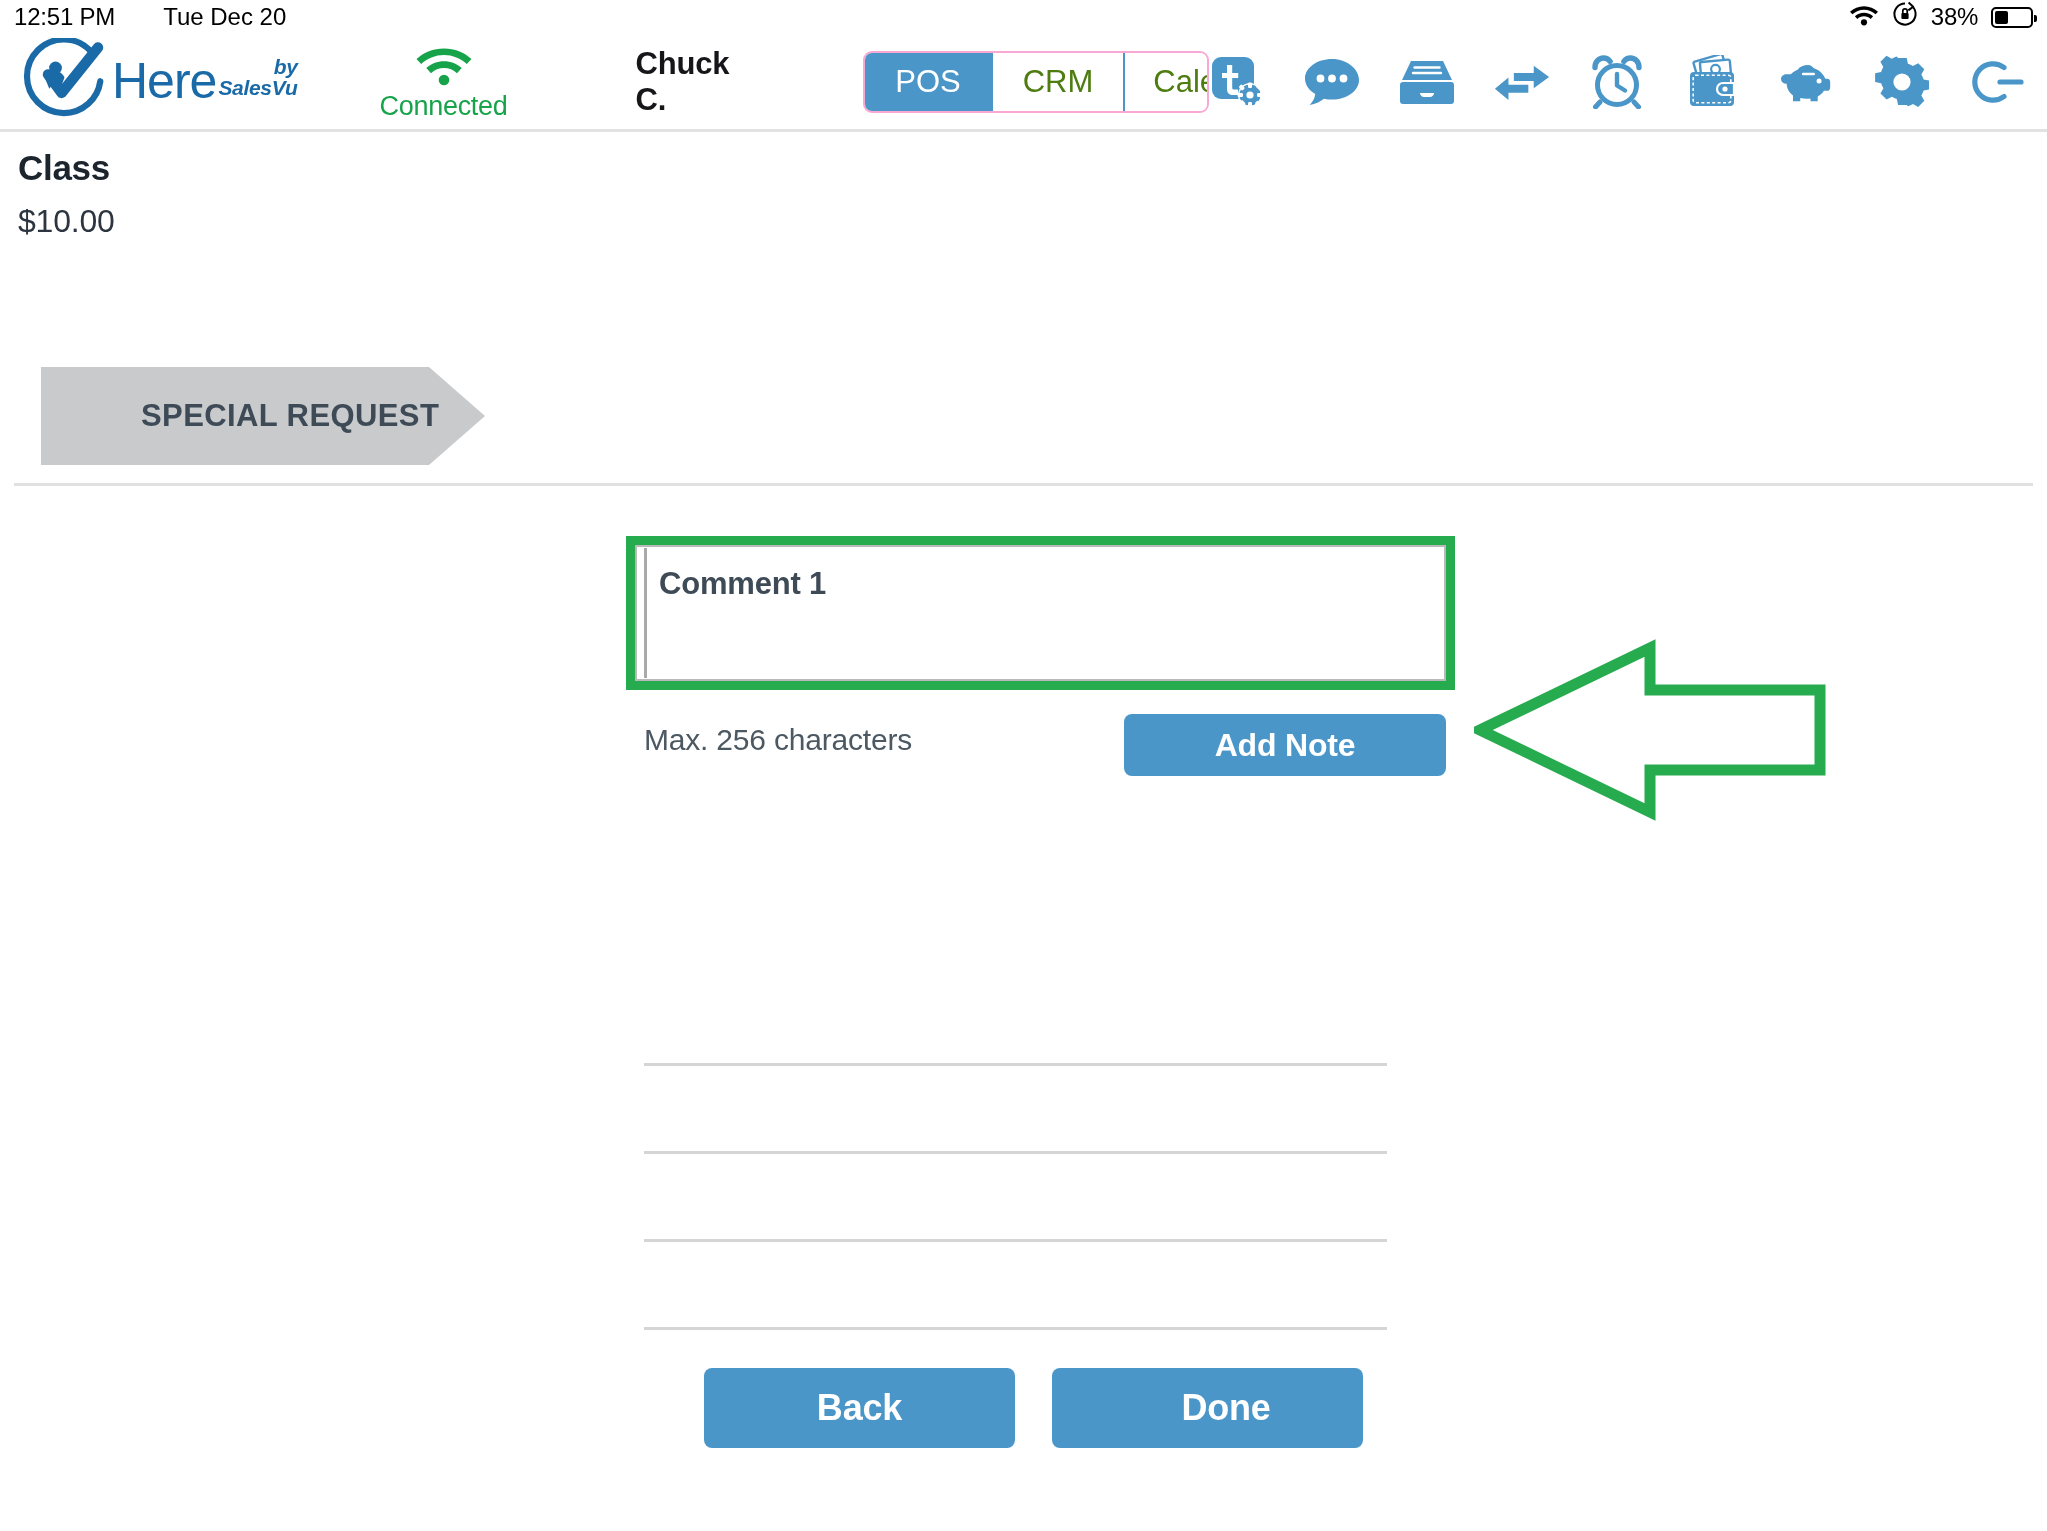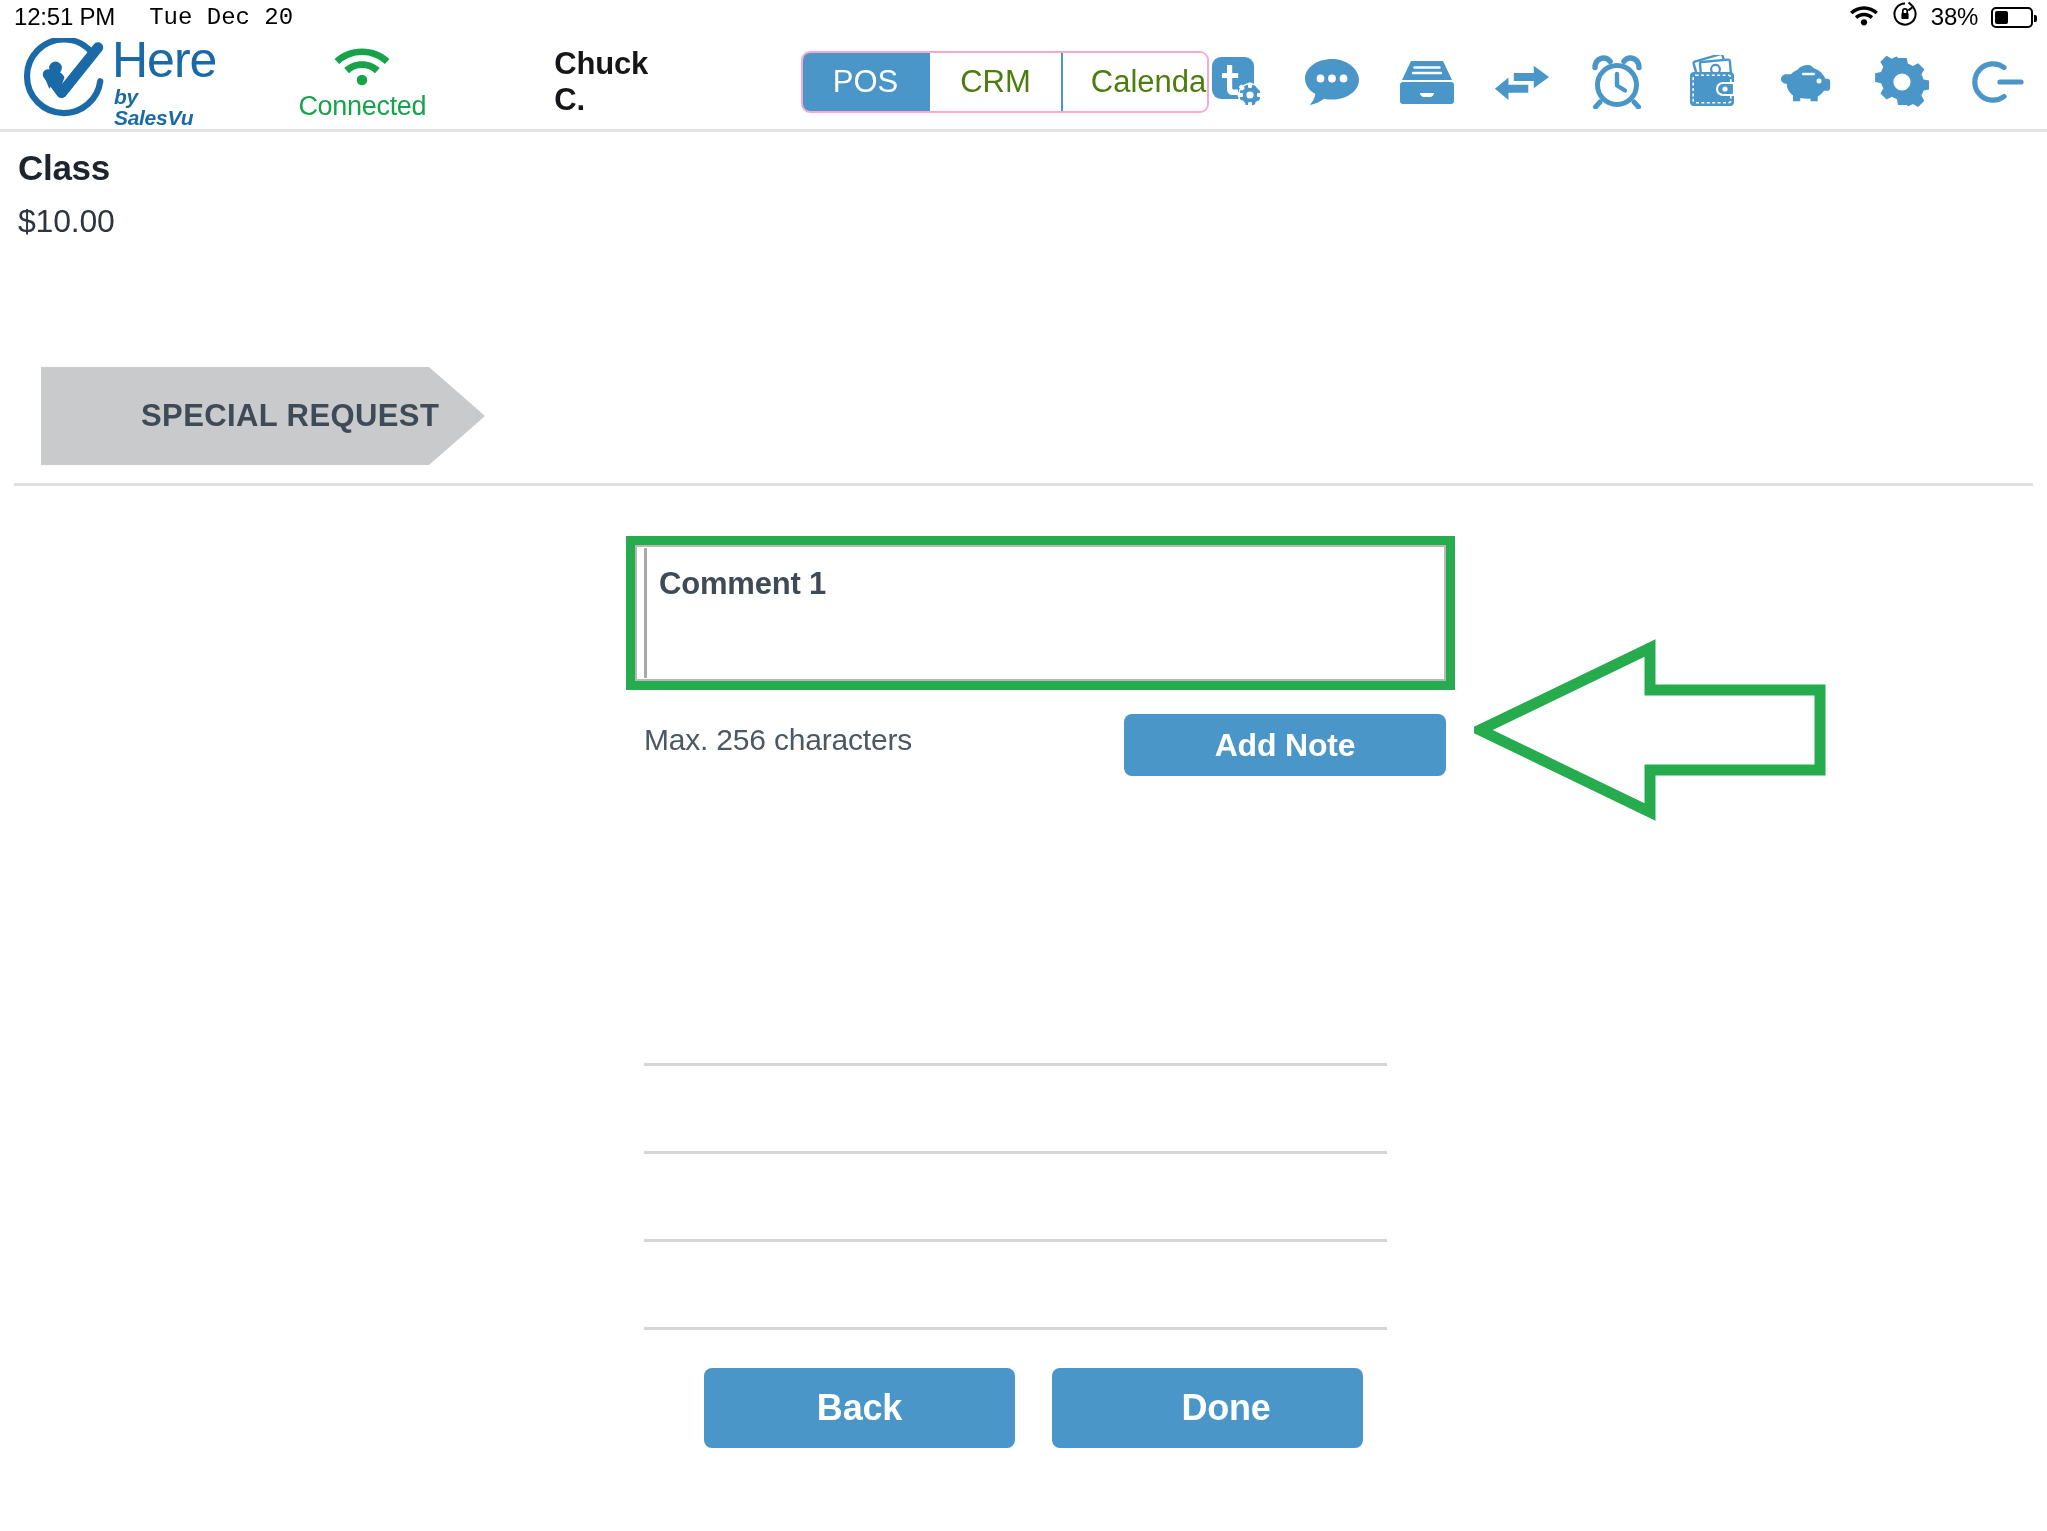--- a/index.html
+++ b/index.html
@@ -18,21 +18,21 @@
     top: 0; left: 0;
     width: 2047px;
     height: 34px;
     display: flex;
     align-items: center;
     padding: 0 14px;
     font-size: 24px;
     color: #000;
   }
   .sb-time { font-weight: 400; letter-spacing: -0.2px; }
-  .sb-date { margin-left: 34px; font-weight: 400; font-family: Liberation Mono, monospace; }
+  .sb-date { margin-left: 48px; font-weight: 400; }
   .sb-right {
     margin-left: auto;
     display: flex;
     align-items: center;
     gap: 13px;
   }
   .sb-pct { font-size: 24px; letter-spacing: -0.3px; }
   .batt-shell {
     width: 42px; height: 21px;
     border: 2px solid #000;
@@ -63,21 +63,21 @@
     display: flex;
     align-items: center;
   }
 
   .logo-wrap {
     display: flex;
     align-items: center;
     margin-left: 22px;
     gap: 6px;
   }
-  .logo-text { display: flex; flex-direction: column; line-height: 1; }
+  .logo-text { display: flex; flex-direction: row; line-height: 1; text-align: right; }
   .logo-here {
     font-size: 50px;
     color: #1a6aa8;
     font-weight: 400;
     letter-spacing: -1px;
     margin-bottom: 1px;
   }
   .logo-sub {
     font-size: 21px;
     color: #1a6aa8;

